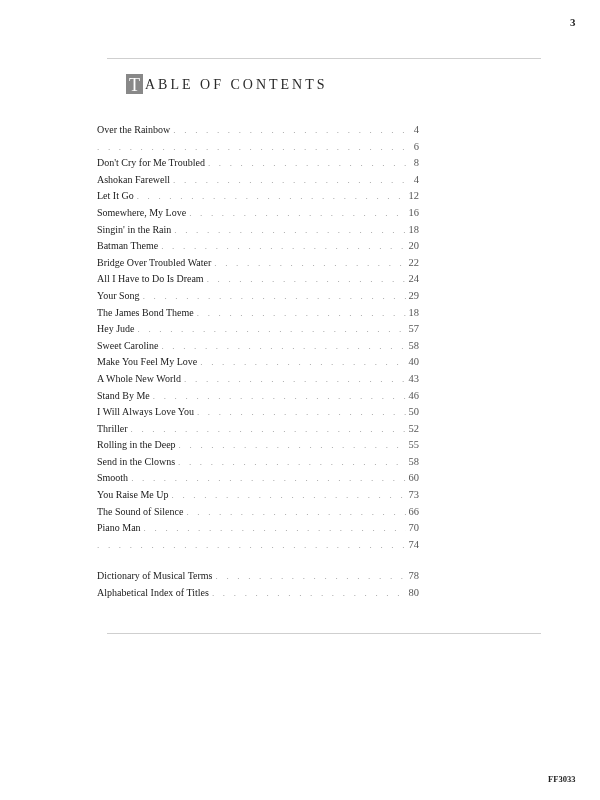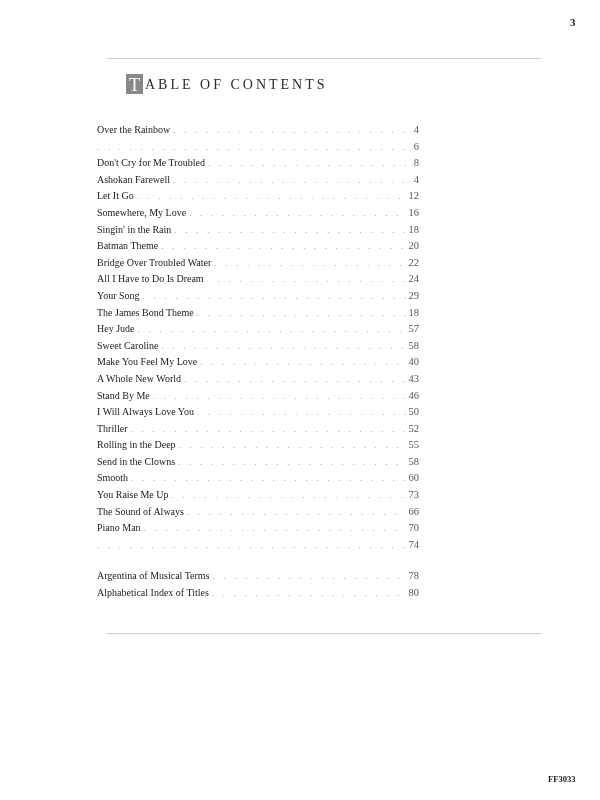--- a/index.html
+++ b/index.html
@@ -230,38 +230,38 @@
         <span class="title">Smooth</span>
         <span class="leader"></span>
         <span class="page">60</span>
       </div>
       <div class="toc-row">
         <span class="title">You Raise Me Up</span>
         <span class="leader"></span>
         <span class="page">73</span>
       </div>
       <div class="toc-row">
-        <span class="title">The Sound of Always</span>
+        <span class="title">The Sound of Silence</span>
         <span class="leader"></span>
         <span class="page">66</span>
       </div>
       <div class="toc-row">
         <span class="title">Piano Man</span>
         <span class="leader"></span>
         <span class="page">70</span>
       </div>
       <div class="toc-row">
         <span class="leader"></span>
         <span class="page">74</span>
       </div>
     </div>
   <div class="toc-gap"></div>
   <div id="appendix-list">
       <div class="toc-row">
-        <span class="title">Argentina of Musical Terms</span>
+        <span class="title">Dictionary of Musical Terms</span>
         <span class="leader"></span>
         <span class="page">78</span>
       </div>
       <div class="toc-row">
         <span class="title">Alphabetical Index of Titles</span>
         <span class="leader"></span>
         <span class="page">80</span>
       </div>
     </div>
 </div>

